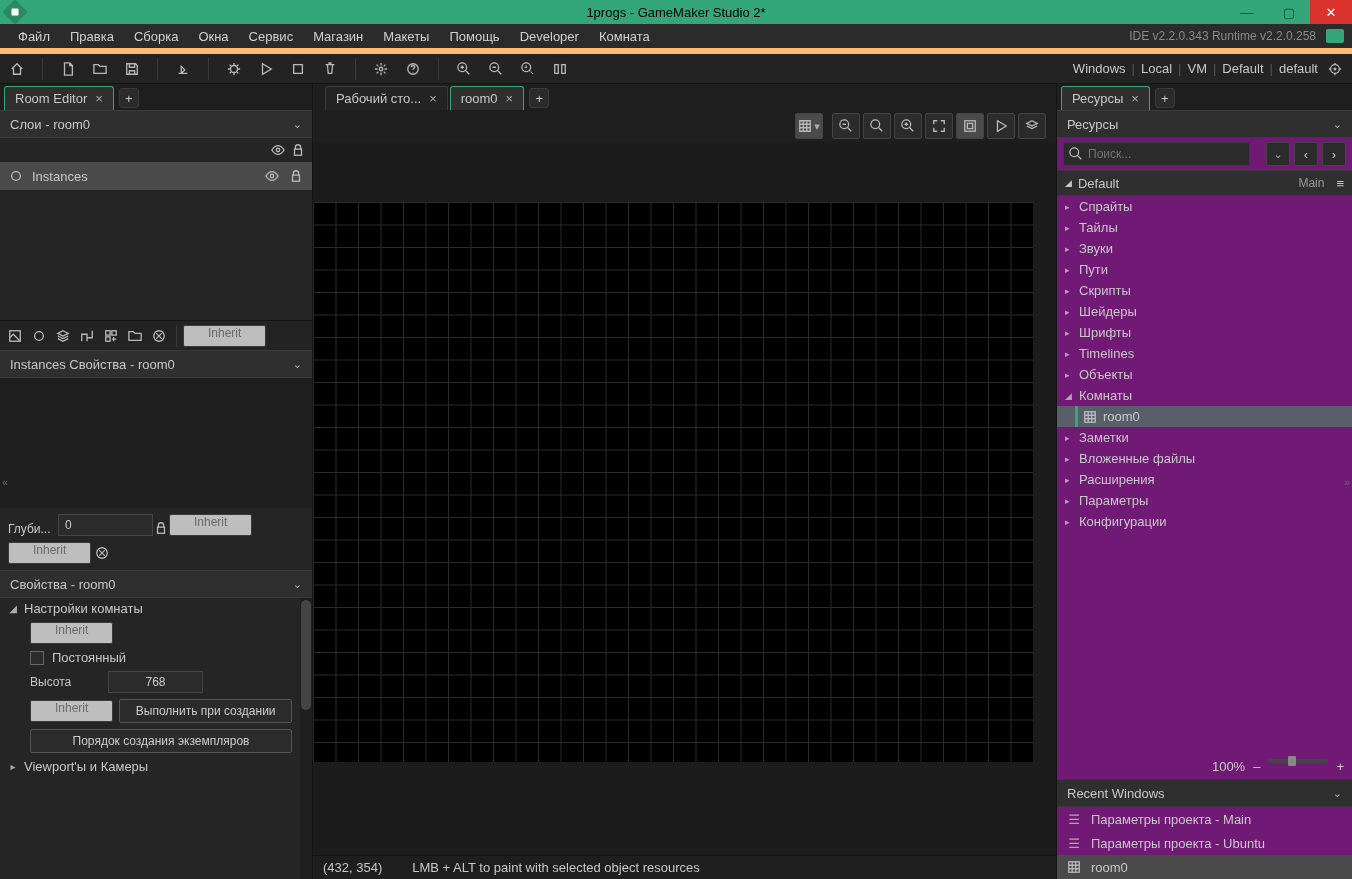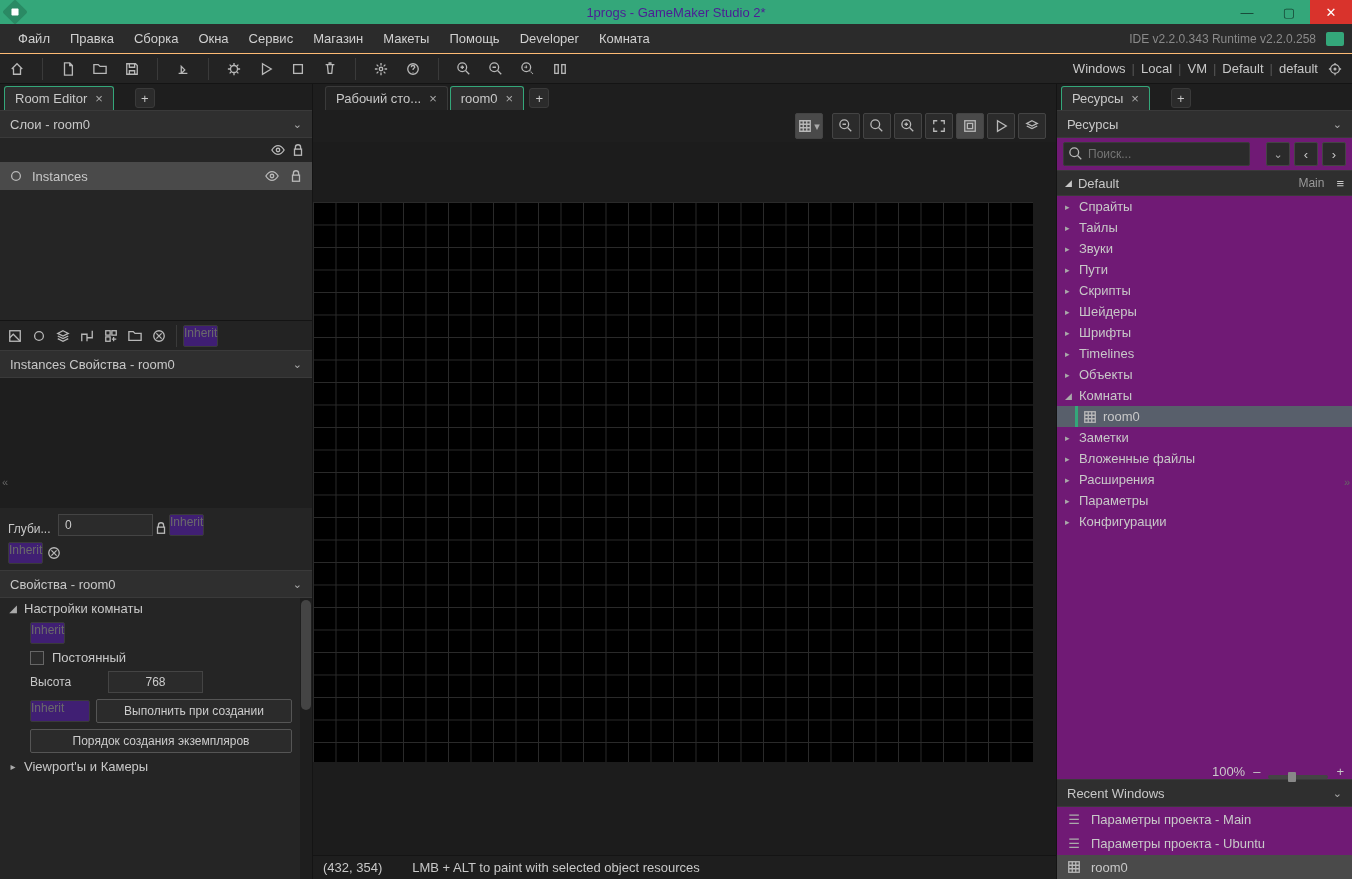--- a/index.html
+++ b/index.html
@@ -1,54 +1,54 @@
 <!DOCTYPE html>
 <html><head>
 <meta charset="utf-8">
 <style>
 *{margin:0;padding:0;box-sizing:border-box;font-family:"Segoe UI",Arial,sans-serif;font-size:13px;color:#c8c8c8;user-select:none}
 body{background:#1e1e1e;width:1352px;height:879px;overflow:hidden;display:flex;flex-direction:column}
 .titlebar{height:24px;background:#34a77a;display:flex;align-items:center;justify-content:center;position:relative}
 .titlebar .logo{position:absolute;left:6px;top:3px;width:18px;height:18px;background:#2a8a64;transform:rotate(45deg);border-radius:2px}
 .titlebar .logo::after{content:"";position:absolute;inset:4px;background:#fff;transform:rotate(0);clip-path:polygon(50% 0,100% 50%,50% 100%,0 50%)}
-.titlebar-title{color:#4c1d95;font-size:13px}
+.titlebar-title{color:#000000;font-size:13px}
 .winbtns{position:absolute;right:0;top:0;display:flex;height:24px}
 .winbtn{width:42px;height:24px;display:flex;align-items:center;justify-content:center;color:#143d2f;cursor:pointer}
 .winbtn.close{background:#d9332c;color:#fff}
-.menubar{height:30px;background:#2b2b2b;display:flex;align-items:center;padding:0 8px;border-bottom:1px solid #fdba74}
+.menubar{height:30px;background:#2b2b2b;display:flex;align-items:center;padding:0 8px;border-bottom:6px solid #fdba74}
 .menuitem{padding:4px 10px;cursor:pointer;color:#d0d0d0}
 .runtime{margin-left:auto;color:#8a8a8a;font-size:12px}
 .chatico{width:18px;height:14px;background:#34a77a;margin-left:10px;border-radius:2px;position:relative}
 .chatico::after{content:"";position:absolute;bottom:-4px;right:3px;border:4px solid transparent;border-top-color:#34a77a}
 .toolbar{height:30px;background:#232323;display:flex;align-items:center;padding:0 6px;gap:10px;border-bottom:1px solid #141414}
 .tbtn{width:22px;height:22px;display:flex;align-items:center;justify-content:center;border-radius:2px;cursor:pointer;color:#b8b8b8}
 .tbtn svg{width:14px;height:14px;stroke:currentColor;fill:none;stroke-width:1.5}
 .tsep{width:1px;height:22px;background:#3a3a3a;margin:0 4px}
 .toolbar-right{margin-left:auto;display:flex;align-items:center;gap:6px;color:#aaa}
 .toolbar-right span{cursor:pointer}
 .toolbar-right .sep{color:#555}
 .target-btn{width:22px;height:22px;display:flex;align-items:center;justify-content:center;cursor:pointer}
 .workarea{flex:1;display:flex;min-height:0}
 .left-panel{width:313px;background:#252525;border-right:1px solid #141414;display:flex;flex-direction:column}
-.tabstrip{height:26px;background:#1e1e1e;display:flex;align-items:end;padding-left:4px;gap:18px}
+.tabstrip{height:26px;background:#1e1e1e;display:flex;align-items:end;padding-left:4px;gap:2px}
 .tab{height:24px;padding:0 10px;display:flex;align-items:center;gap:8px;background:#2b2b2b;border:1px solid #3a3a3a;border-bottom:none;border-radius:3px 3px 0 0;cursor:pointer;font-size:12px}
 .tab.active{background:#2f2f2f;border-color:#34a77a}
 .tab.inactive{color:#707070;background:#232323}
 .tab .x{font-family:Arial;color:#aaa;font-size:13px;cursor:pointer}
 .tabadd{width:20px;height:20px;background:#2b2b2b;border:1px solid #3a3a3a;border-radius:3px;display:flex;align-items:center;justify-content:center;margin-left:3px;margin-bottom:2px;cursor:pointer}
 .panel-header{height:28px;background:#2f2f2f;border:1px solid #3a3a3a;border-left:none;border-right:none;display:flex;align-items:center;padding:0 10px;cursor:pointer}
 .panel-header .chev{margin-left:auto}
 .vislock-row{height:24px;display:flex;align-items:center;justify-content:flex-end;padding-right:6px;gap:4px;background:#252525}
 .eye-ico,.lock-ico{width:16px;height:16px;display:flex;align-items:center;justify-content:center;color:#aaa}
 .layer-row{height:28px;display:flex;align-items:center;padding:0 8px;gap:8px;cursor:pointer}
 .layer-row.selected{background:#4a4a4a}
 .layer-row .lico{width:16px;height:16px;display:flex;align-items:center;justify-content:center}
 .layer-row .lname{flex:1}
 .layer-tools{height:30px;display:flex;align-items:center;padding:0 4px;gap:2px;background:#232323;border-top:1px solid #141414}
-.inherit-btn{height:22px;padding:0 0;border:1px solid #444;background:#4c1d95;border-radius:2px;color:#888;cursor:pointer;font-size:12px}
+.inherit-btn{height:22px;padding:0 24px;border:1px solid #444;background:#ffffff;border-radius:2px;color:#888;cursor:pointer;font-size:12px}
 .inherit-btn.dim{opacity:.7}
 .props-body{flex:1;background:#1e1e1e;min-height:60px}
 .depth-row{display:flex;align-items:flex-end;padding:6px 8px}
 .depth-row .lab{width:50px;font-size:12px;overflow:hidden}
 .numfield{width:95px;height:22px;background:#2b2b2b;border:1px solid #444;padding:0 6px;color:#ccc;font-size:12px}
 .room-props{flex:1;overflow:hidden;position:relative}
 .room-props-scroll{position:absolute;inset:0;overflow-y:auto;padding-right:12px}
 .scrollbar-fake{position:absolute;right:0;top:0;bottom:0;width:12px;background:#1e1e1e}
 .scrollbar-fake .thumb{position:absolute;right:1px;top:2px;width:10px;height:110px;background:#444;border-radius:5px}
 .tree-row{display:flex;align-items:center;padding:3px 8px;gap:6px;cursor:pointer;font-size:13px}
@@ -76,21 +76,21 @@
 .navbtn{width:24px;height:24px;border:1px solid #444;background:#2b2b2b;display:flex;align-items:center;justify-content:center;cursor:pointer;border-radius:2px}
 .res-header{height:26px;background:#2f2f2f;border:1px solid #3a3a3a;border-left:none;border-right:none;display:flex;align-items:center;padding:0 8px;gap:6px}
 .res-header .views{margin-left:auto;font-size:12px;color:#999;cursor:pointer}
 .res-tree{flex:1;overflow:auto}
 .res-row{height:21px;display:flex;align-items:center;padding:0 8px;gap:6px;cursor:pointer;font-size:13px}
 .res-row.selected{background:#585f6b}
 .res-row.selected::before{content:"";position:absolute;width:3px;height:21px;background:#34a77a;margin-left:-8px}
 .res-row{position:relative}
 .res-row .tri{width:8px;font-size:9px;color:#aaa}
 .res-row.child{padding-left:26px}
-.zoom-row{height:20px;display:flex;align-items:flex-end;justify-content:flex-end;padding:0 8px;gap:8px;font-size:11px;color:#aaa}
+.zoom-row{height:20px;display:flex;align-items:flex-start;justify-content:flex-end;padding:0 8px;gap:8px;font-size:11px;color:#aaa}
 .slider{width:60px;height:4px;background:#444;border-radius:2px;position:relative}
 .slider .knob{position:absolute;left:20px;top:-3px;width:8px;height:10px;background:#888;border-radius:1px}
 .recent-list{display:flex;flex-direction:column}
 .recent-row{height:24px;display:flex;align-items:center;padding:0 10px;gap:10px;cursor:pointer;font-size:13px}
 .recent-row.selected{background:#4a4a4a}
 .recent-row .rico{width:14px;height:14px;display:flex;align-items:center;justify-content:center;color:#aaa}
 .side-arrows{position:absolute;top:50%;transform:translateY(-50%);width:10px;height:30px;display:flex;align-items:center;justify-content:center;color:#666;cursor:pointer;font-size:11px}
 .side-arrows.left{left:0}
 .side-arrows.right{right:0}
 .chev{font-size:11px;color:#aaa}

